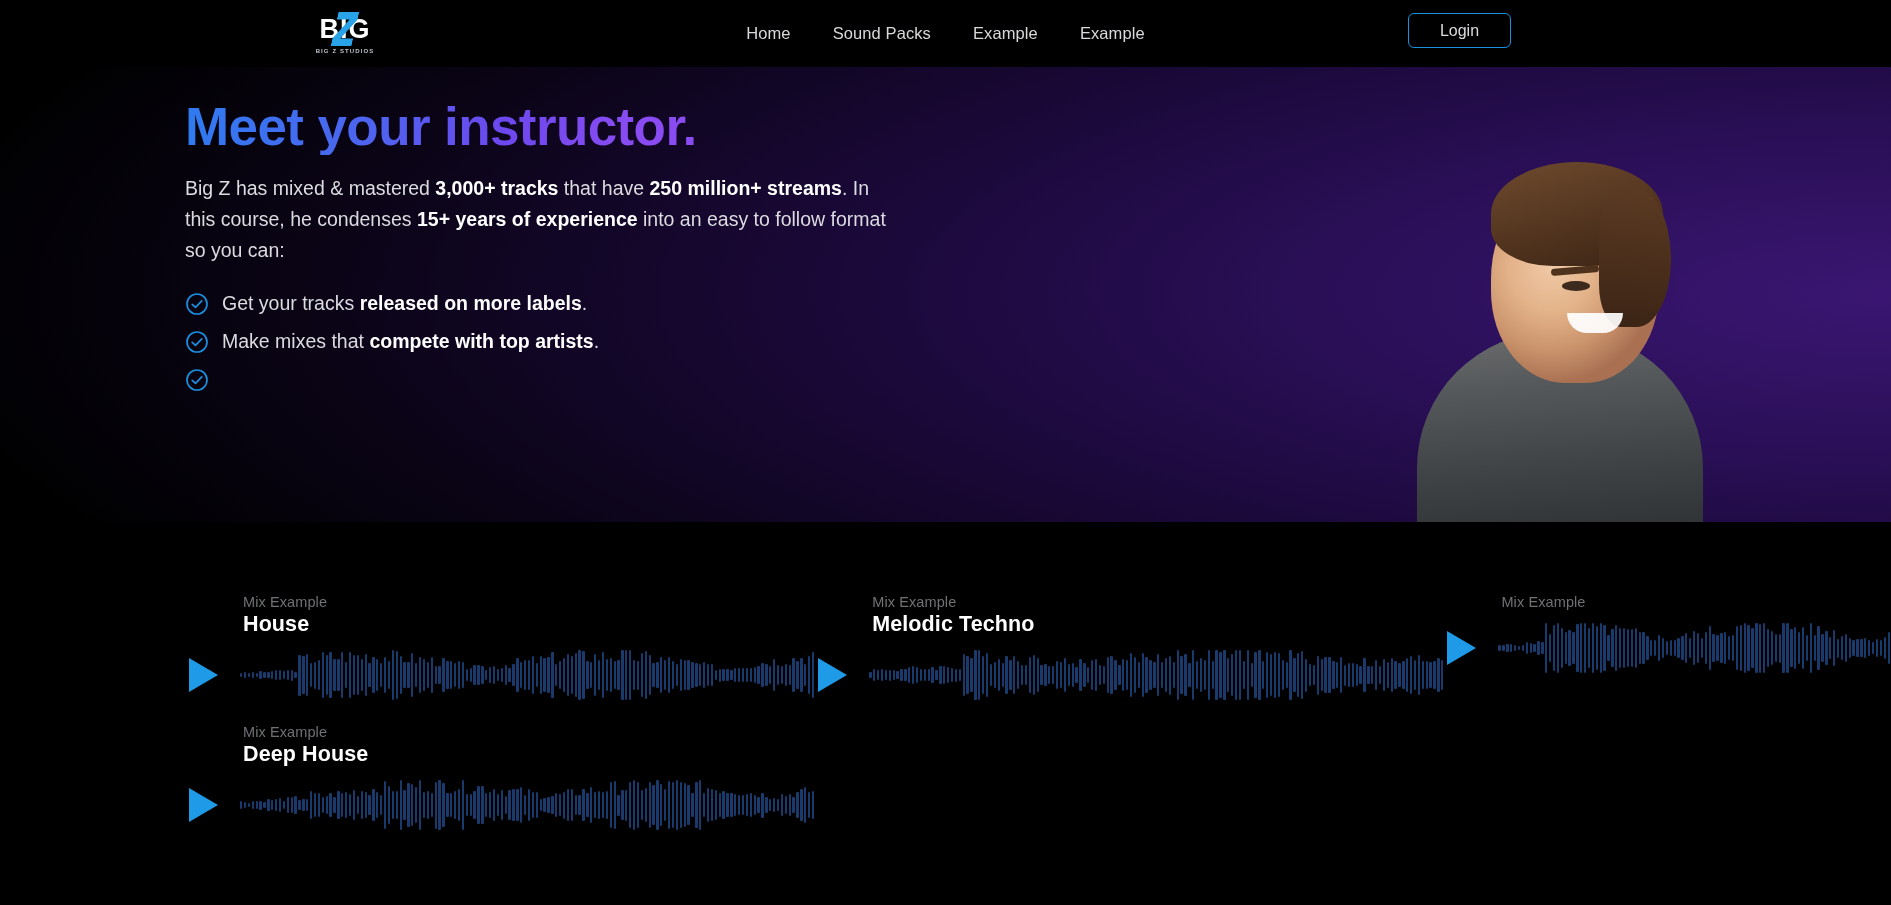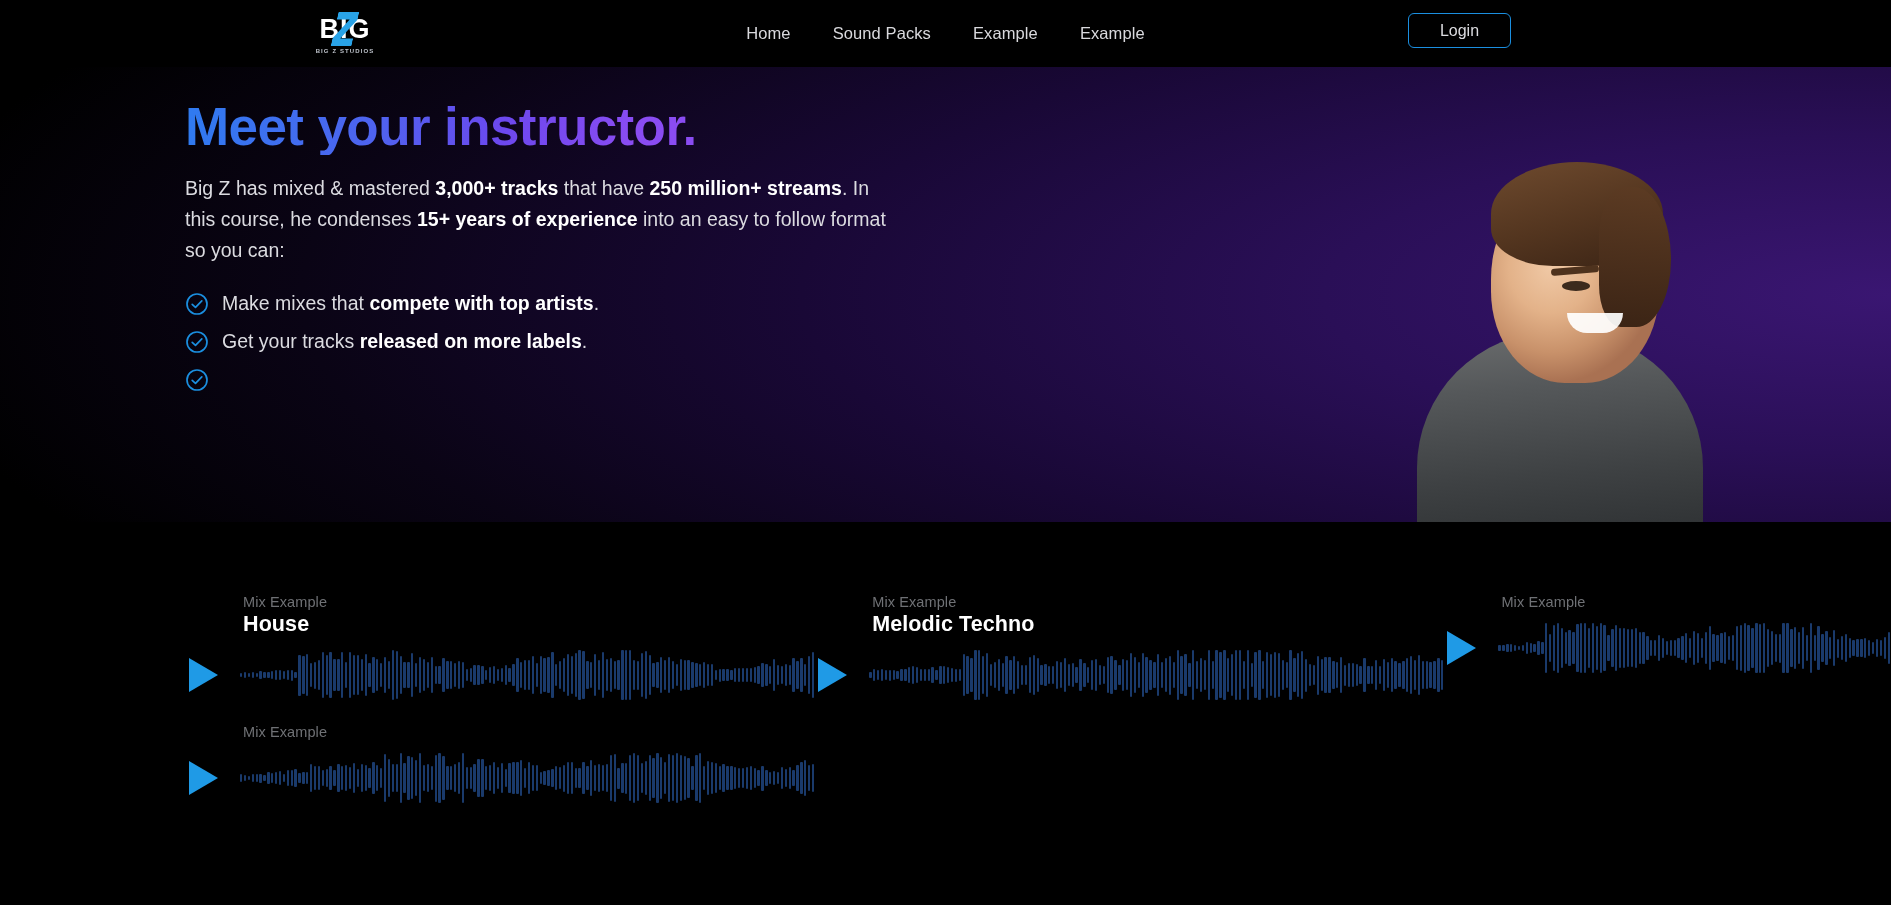--- a/index.html
+++ b/index.html
@@ -197,29 +197,29 @@
       <span>Big Z has mixed &amp; mastered </span><b>3,000+ tracks</b><span> that have </span><b>250 million+ streams</b><span>. In this course, he condenses </span><b>15+ years of experience</b><span> into an easy to follow format so you can:</span>
     </p>
 
     <div class="checks">
 
       <div class="check-row">
         <svg class="check-ico" viewBox="0 0 24 24">
           <circle cx="12" cy="12" r="10" fill="none" stroke="#1b8fe0" stroke-width="1.7"></circle>
           <path d="M7.2 12.3 L10.5 15.4 L16.8 8.8" fill="none" stroke="#1b8fe0" stroke-width="1.7" stroke-linecap="round" stroke-linejoin="round"></path>
         </svg>
-        <div class="check-txt"><span>Make mixes that </span><b>compete with top artists</b><span>.</span></div>
+        <div class="check-txt"><span>Get your tracks </span><b>released on more labels</b><span>.</span></div>
       </div>
 
       <div class="check-row">
         <svg class="check-ico" viewBox="0 0 24 24">
           <circle cx="12" cy="12" r="10" fill="none" stroke="#1b8fe0" stroke-width="1.7"></circle>
           <path d="M7.2 12.3 L10.5 15.4 L16.8 8.8" fill="none" stroke="#1b8fe0" stroke-width="1.7" stroke-linecap="round" stroke-linejoin="round"></path>
         </svg>
-        <div class="check-txt"><span>Get your tracks </span><b>released on more labels</b><span>.</span></div>
+        <div class="check-txt"><span>Make mixes that </span><b>compete with top artists</b><span>.</span></div>
       </div>
 
       <div class="check-row">
         <svg class="check-ico" viewBox="0 0 24 24">
           <circle cx="12" cy="12" r="10" fill="none" stroke="#1b8fe0" stroke-width="1.7"></circle>
           <path d="M7.2 12.3 L10.5 15.4 L16.8 8.8" fill="none" stroke="#1b8fe0" stroke-width="1.7" stroke-linecap="round" stroke-linejoin="round"></path>
         </svg>
       </div>
 
     </div>
@@ -697,20 +697,21 @@
             <i style="height:13.3px"></i>
             <i style="height:21.9px"></i>
             <i style="height:17.4px"></i>
             <i style="height:23.4px"></i>
           </div>
       </div>
     </div>
 
     <div class="player">
       <div class="p-label">Mix Example</div>
+      <div class="p-title">Deep House</div>
       <div class="p-row">
         <span class="play-btn"></span>
         <div class="wave">
             <i style="height:7.5px"></i>
             <i style="height:5.8px"></i>
             <i style="height:4.5px"></i>
             <i style="height:7.7px"></i>
             <i style="height:7.8px"></i>
             <i style="height:9.0px"></i>
             <i style="height:5.6px"></i>

